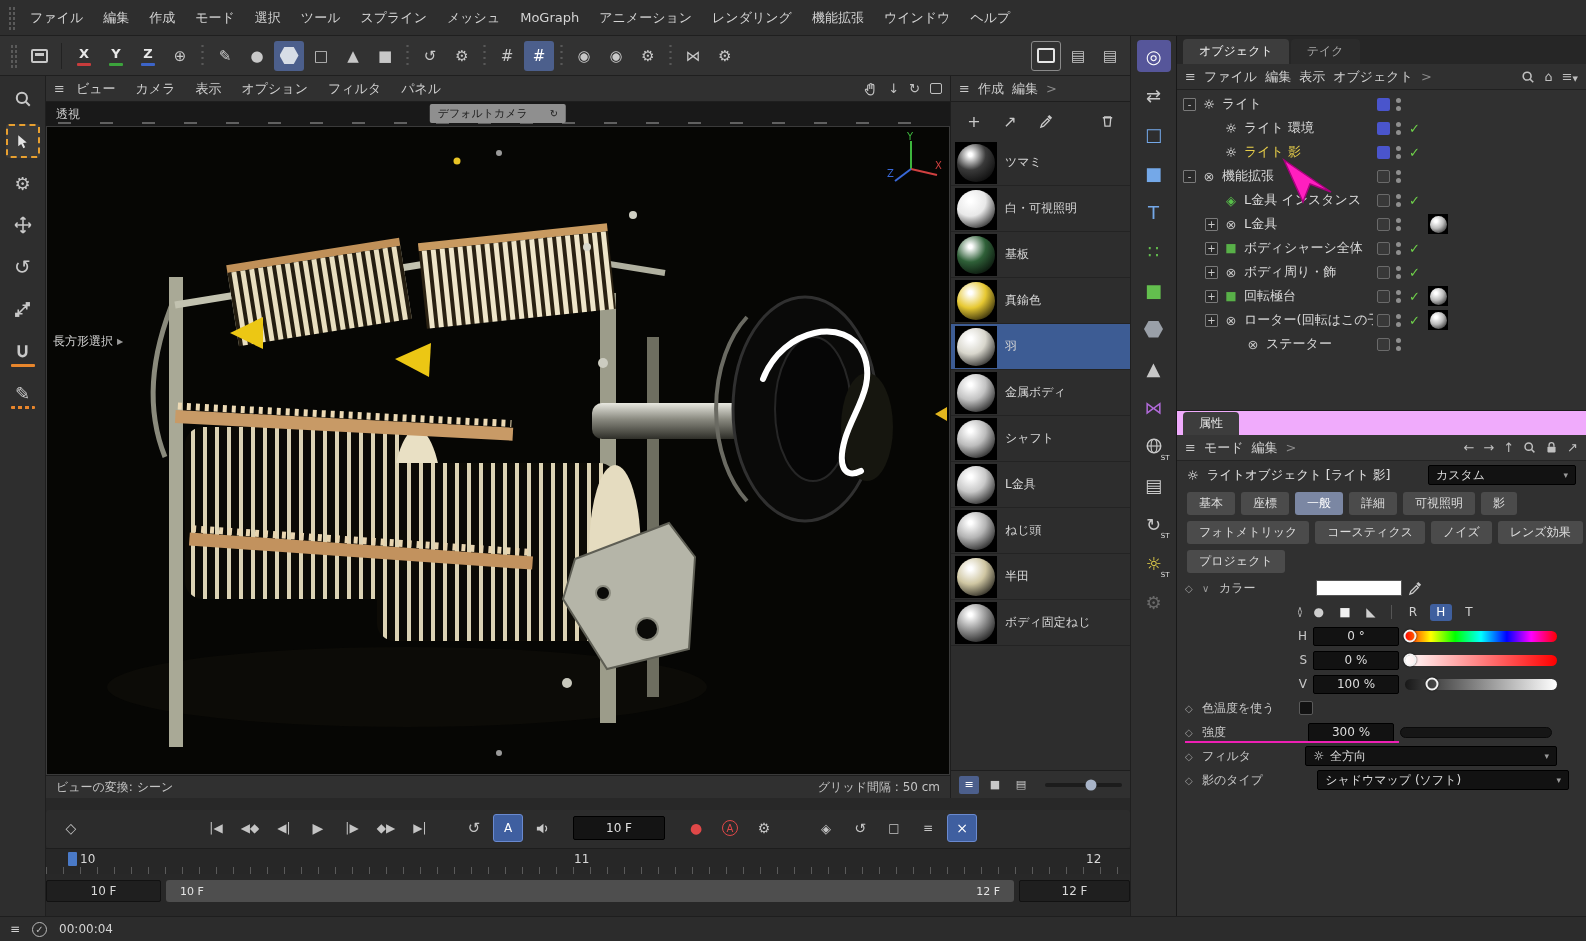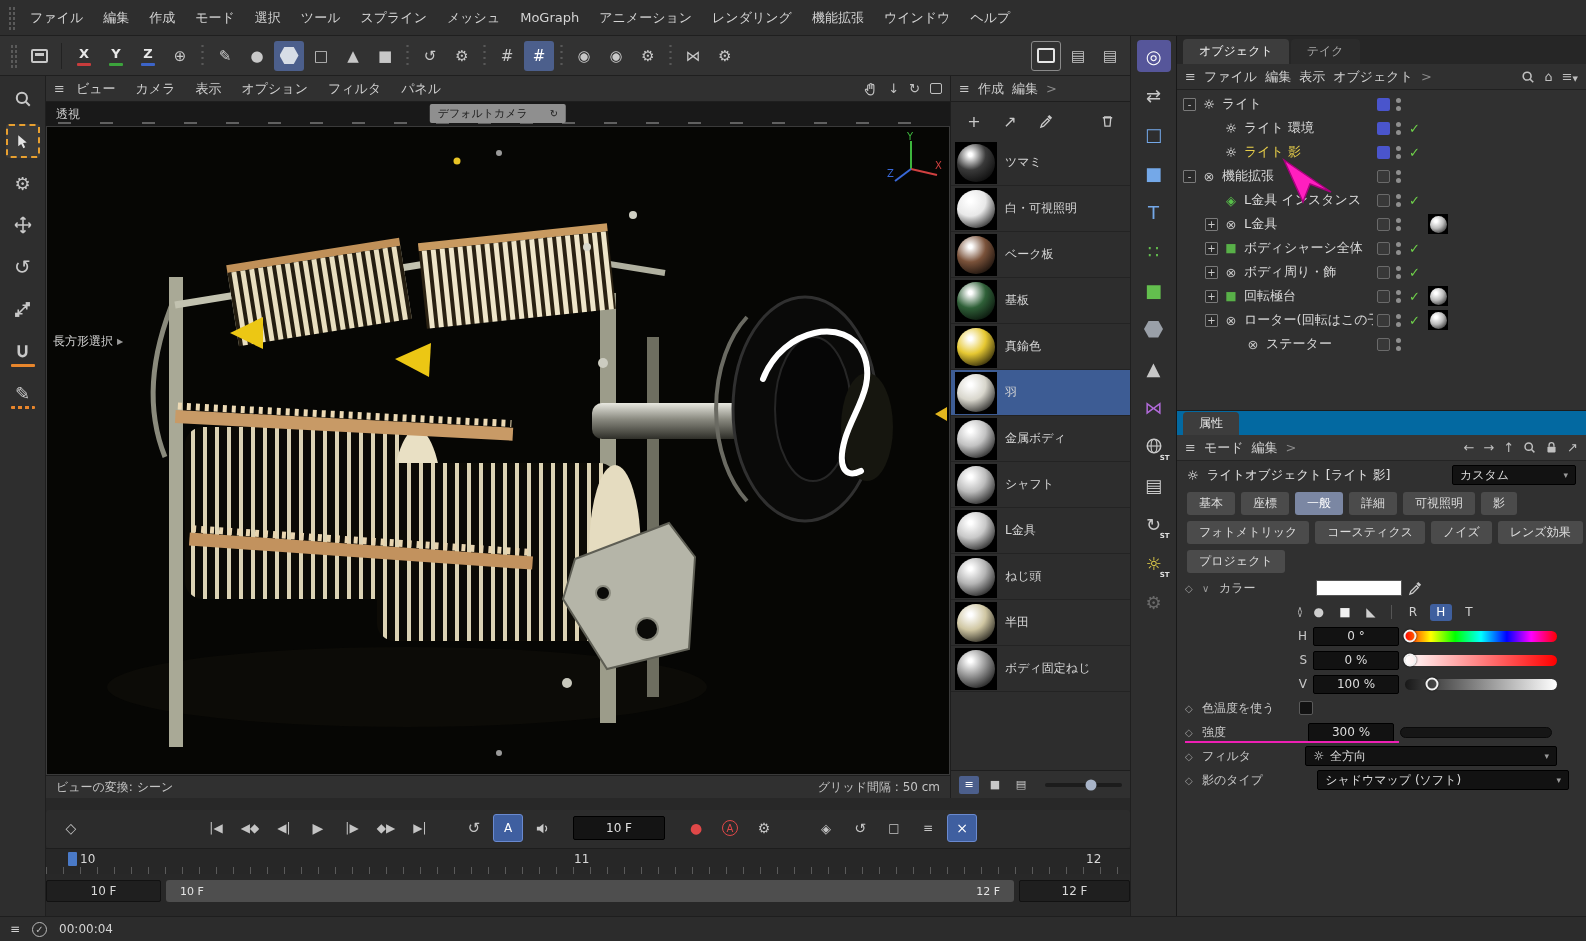--- a/index.html
+++ b/index.html
@@ -80,21 +80,21 @@
   .mini-btn.active{background:#4c5f8c;color:#fff;}
   .mat-slider{flex:1;height:4px;background:#1c1c1c;border-radius:2px;position:relative;margin-left:8px;}
   .mat-slider .knob{position:absolute;top:50%;left:60%;transform:translate(-50%,-50%);width:11px;height:11px;border-radius:50%;background:#a8b4c8;}
 
   
   .istrip{left:1130px;top:36px;width:46px;height:905px;background:#2e2e2e;border-left:1px solid #1f1f1f;
     display:flex;flex-direction:column;align-items:center;padding-top:4px;gap:7px;}
   .is-btn{width:34px;height:32px;display:flex;align-items:center;justify-content:center;border-radius:4px;
     font-size:18px;color:#c8c8c8;position:relative;}
   .is-btn.active-purple{background:#56569a;color:#fff;}
-  .st-badge{position:absolute;right:1px;bottom:0;font-size:7px;color:#e0e0e0;letter-spacing:0;font-weight:bold;}
+  .st-badge{position:absolute;right:1px;bottom:0;font-size:7px;color:#e0e0e0;letter-spacing:0;}
   .c-blue{color:#74a8e8;} .c-green{color:#63bf4e;} .c-purple{color:#b06ad8;} .c-yellow{color:#e8d44a;} .c-dim{color:#6a6a6a;}
 
   
   .rp{left:1176px;top:36px;width:410px;height:905px;background:#303030;border-left:1px solid #181818;}
   .rp-tabs{height:28px;display:flex;align-items:flex-end;gap:2px;background:#262626;padding:3px 6px 0;}
   .rp-tab{padding:4px 16px;font-size:12px;color:#a8a8a8;background:#2b2b2b;border-radius:4px 4px 0 0;}
   .rp-tab.active{background:#3d3d3d;color:#f0f0f0;}
   .om-bar{height:26px;display:flex;align-items:center;gap:8px;padding:0 8px;background:#303030;border-bottom:1px solid #202020;}
   .om-bar .mi{color:#d0d0d0;}
   .om-icons{margin-left:auto;display:flex;align-items:center;gap:9px;color:#c0c0c0;}
@@ -113,21 +113,21 @@
   .layer.blue{background:#4a55cc;}
   .layer.gray{background:#383838;border:1px solid #6a6a6a;}
   .dots{display:flex;flex-direction:column;gap:3px;flex:none;}
   .dots i{width:5px;height:5px;border-radius:50%;background:#8f8f8f;}
   .om-check{width:15px;color:#6fd24a;font-size:13px;text-align:center;flex:none;}
   .om-thumb{width:20px;height:20px;background:#000;display:flex;align-items:center;justify-content:center;flex:none;}
   .sphere-sm{width:17px;height:17px;border-radius:50%;background:radial-gradient(circle at 35% 30%,#fff 8%,#bbbbbb 45%,#111 95%);}
 
   
   .attr{position:absolute;left:0;top:374px;right:0;bottom:0;background:#303030;border-top:1px solid #1c1c1c;}
-  .attr-tabhead{height:24px;background:#0369a1;display:flex;align-items:flex-end;padding:2px 6px 0;}
+  .attr-tabhead{height:24px;background:#f0abfc;display:flex;align-items:flex-end;padding:2px 6px 0;}
   .attr-tab{background:#3d3d3d;border-radius:4px 4px 0 0;padding:3px 16px;font-size:12px;color:#e8e8e8;}
   .attr-bar{height:26px;display:flex;align-items:center;gap:8px;padding:0 8px;background:#363636;border-bottom:1px solid #242424;}
   .attr-bar .mi{color:#d0d0d0;}
   .attr-title{height:28px;display:flex;align-items:center;gap:8px;padding:0 10px;}
   .attr-title .t{font-size:12.5px;color:#e2e2e2;white-space:nowrap;}
   .dd{background:#121212;border:1px solid #000;border-radius:2px;height:20px;display:flex;align-items:center;
     padding:0 7px;gap:6px;font-size:12px;color:#dddddd;}
   .dd .caret{margin-left:auto;font-size:9px;color:#9a9a9a;}
   .chips{display:flex;gap:6px;padding:3px 10px;flex-wrap:nowrap;}
   .chip{background:#4b4b4b;border-radius:3px;padding:3px 12px;font-size:12px;color:#dddddd;white-space:nowrap;}
@@ -490,26 +490,20 @@
           <div class="mat-name">ツマミ</div>
         </div>
       <div class="mat-row">
           <div class="mat-thumb">
             <div class="sphere" style="--c: #e8e8e8;"></div>
           </div>
           <div class="mat-name">白・可視照明</div>
         </div>
       <div class="mat-row">
           <div class="mat-thumb">
-            <div class="sphere" style="--c: #7a523a;"></div>
-          </div>
-          <div class="mat-name">ベーク板</div>
-        </div>
-      <div class="mat-row">
-          <div class="mat-thumb">
             <div class="sphere" style="--c: #2f6038;"></div>
           </div>
           <div class="mat-name">基板</div>
         </div>
       <div class="mat-row">
           <div class="mat-thumb">
             <div class="sphere" style="--c: #e6c832;"></div>
           </div>
           <div class="mat-name">真鍮色</div>
         </div>
@@ -853,21 +847,21 @@
           <svg width="13" height="13" viewBox="0 0 16 16">
               <rect x="3" y="7" width="10" height="7" rx="1" fill="#c0c0c0"></rect>
               <path d="M5 7 V5 a3 3 0 0 1 6 0 v2" stroke="#c0c0c0" fill="none" stroke-width="1.6"></path>
             </svg>
           <span>↗</span>
         </div>
       </div>
       <div class="attr-title">
         <span style="color:#f0f0f0">☼</span>
         <span class="t">ライトオブジェクト [ライト 影]</span>
-        <div class="dd" style="margin-left:auto;width:124px">
+        <div class="dd" style="margin-left:auto;width:148px">
           <span>カスタム</span>
           <span class="caret">▾</span>
         </div>
       </div>
       <div class="chips">
         <div class="chip">基本</div>
         <div class="chip">座標</div>
         <div class="chip active">一般</div>
         <div class="chip">詳細</div>
         <div class="chip">可視照明</div>

